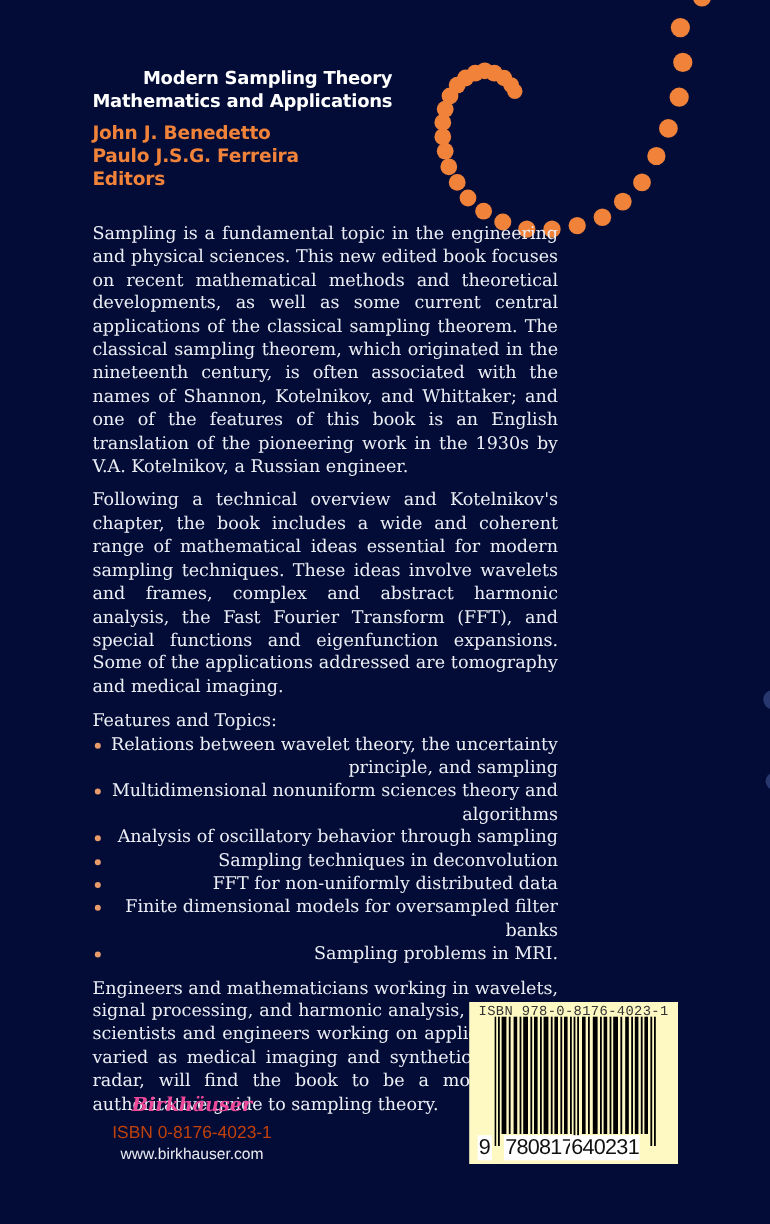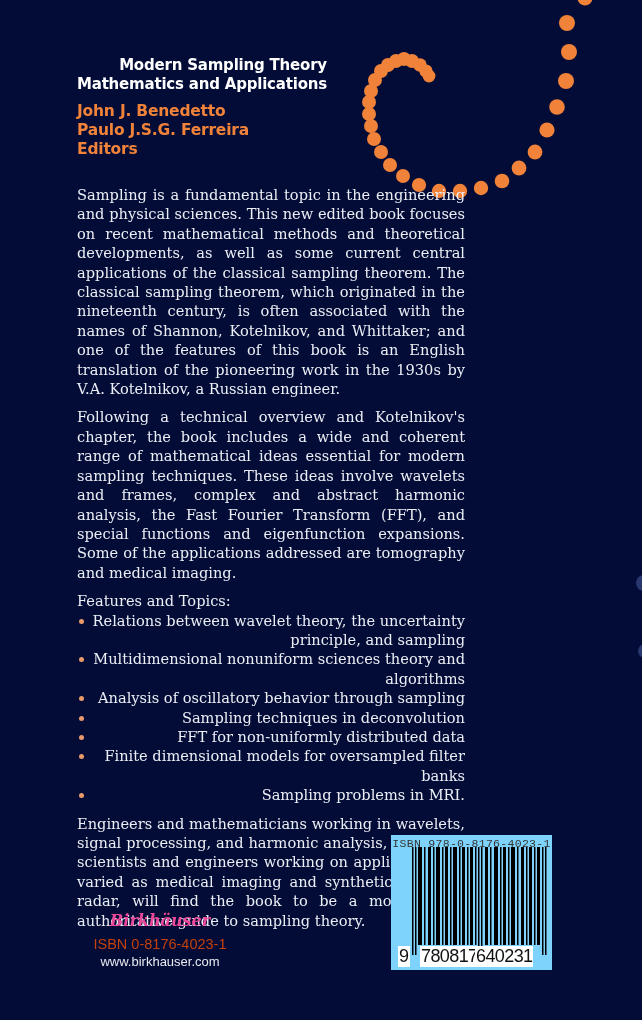--- a/index.html
+++ b/index.html
@@ -37,22 +37,22 @@
       content: ""; position: absolute; left: 2px; top: 8px;
       width: 5px; height: 5px; border-radius: 50%; background: #e99b6c;
     }
 
     .publisher { position: absolute; left: 90px; top: 910px; width: 140px; text-align: center; }
     .publisher-name { font-family: "DejaVu Serif", serif; font-style: italic; font-weight: bold; font-size: 16px; color: #ec4899; line-height: 22px; }
     .publisher-isbn { font-family: "Liberation Sans", sans-serif; font-size: 14.5px; color: #c2410c; line-height: 18px; margin-top: 3px; }
     .publisher-url { font-family: "Liberation Sans", sans-serif; font-size: 13px; color: #eaeaf2; line-height: 17px; }
 
     .barcode-box {
-      position: absolute; left: 391px; top: 835px; width: 161px; height: 135px;
-      background: #7dd3fc; box-sizing: border-box;
+      position: absolute; left: 391px; top: 835px; width: 174px; height: 135px;
+      background: #fef9c3; box-sizing: border-box;
     }
     .barcode-isbn { position: absolute; left: 0; top: 2px; width: 100%; text-align: center;
       font-family: "Liberation Mono", monospace; font-size: 11.5px; color: #333; letter-spacing: 0.3px; }
     .barcode-bars { position: absolute; left: 21px; top: 12px; width: 145px; height: 110px; }
     .barcode-digits {
       position: absolute; left: 0; bottom: 0; width: 100%; height: 24px;
       font-family: "Liberation Sans", sans-serif; font-size: 18px; color: #111;
     }
     .barcode-digits .d1 { position: absolute; left: 7px; bottom: 3px; background: #fff; padding: 0 1px; }
     .barcode-digits .d2 { position: absolute; left: 29px; bottom: 3px; background: #fff; padding: 0 1px; letter-spacing: -0.6px; }

